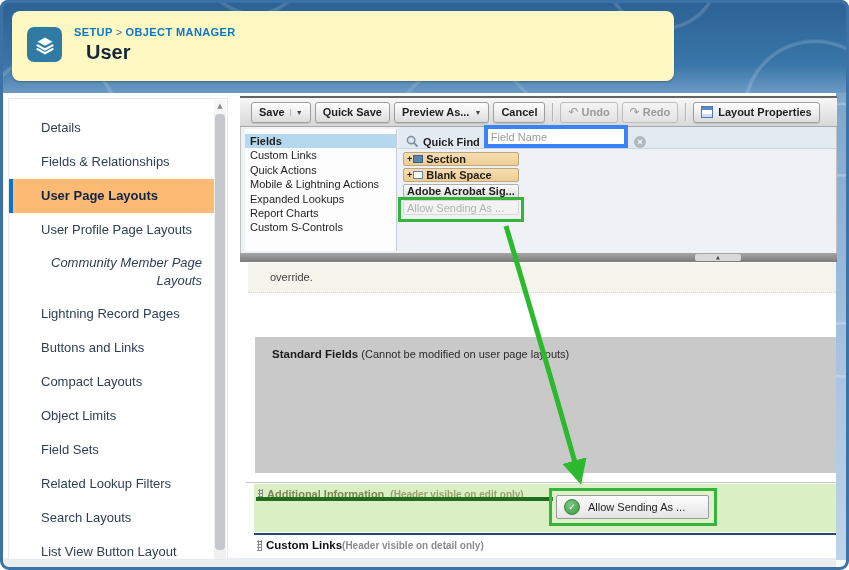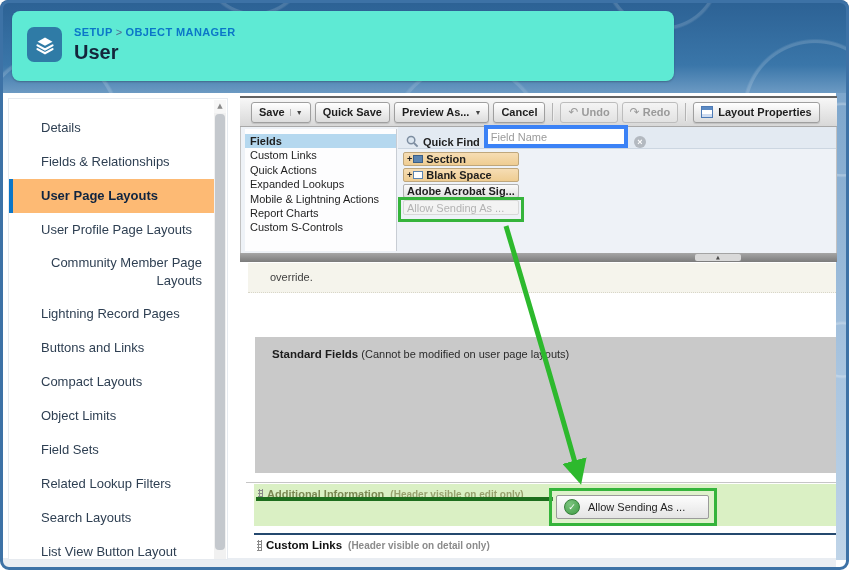--- a/index.html
+++ b/index.html
@@ -16,38 +16,38 @@
       radial-gradient(circle 60px at 78% -30%, transparent 54px, rgba(255,255,255,.15) 55px 57px, transparent 59px),
       radial-gradient(circle 75px at 96% 120%, transparent 68px, rgba(255,255,255,.16) 69px 71px, transparent 73px),
       linear-gradient(180deg,#2c6194 0%,#3a76a9 70%,#6c9ac3 100%);}
   .right-strip{position:absolute;left:836px;top:93px;width:13px;height:467px;
     background:
       radial-gradient(circle 40px at 50% 10%, transparent 34px, rgba(255,255,255,.25) 35px 36px, transparent 38px),
       radial-gradient(circle 30px at 50% 55%, transparent 25px, rgba(255,255,255,.25) 26px 27px, transparent 29px),
       linear-gradient(180deg,#7da6cc 0%,#a9c5e0 60%,#bfd4e8 100%);}
   .bottom-strip{position:absolute;left:3px;top:558px;width:833px;height:9px;background:#e9edf2;}
   
-  .hcard{position:absolute;left:12px;top:11px;width:662px;height:70px;background:#5eead4;
+  .hcard{position:absolute;left:12px;top:11px;width:662px;height:70px;background:#fef9c3;
          border-radius:8px;box-shadow:0 1px 2px rgba(0,0,0,.25);}
   .obj-icon{position:absolute;left:15px;top:16px;width:35px;height:35px;border-radius:7px;
             background:#2f7ba6;display:flex;align-items:center;justify-content:center;}
   .crumbs{position:absolute;left:62px;top:15px;font-size:11px;font-weight:bold;
           letter-spacing:.4px;color:#0b76c8;}
   .crumbs .gt{color:#54698d;font-weight:normal;padding:0 3px;}
   .crumbs a{color:#0b76c8;text-decoration:none;cursor:pointer;}
-  .htitle{position:absolute;left:62px;top:30px;font-size:20px;font-weight:bold;color:#14263c;}
+  .htitle{position:absolute;left:74px;top:30px;font-size:20px;font-weight:bold;color:#14263c;}
   
   .sidebar{position:absolute;left:8px;top:98px;width:220px;height:462px;background:#fff;
            border:1px solid #e6eaef;box-sizing:border-box;}
   .sb-list{position:absolute;left:0;top:12px;width:207px;}
   .sb-item{height:34px;display:flex;align-items:center;padding-left:32px;padding-right:14px;
            font-size:13px;color:#2e3f52;cursor:pointer;box-sizing:border-box;line-height:1.4;text-align:right;}
   .sb-item.sel{background:#fdba74;border-left:4px solid #0b76c8;padding-left:28px;
                font-weight:bold;color:#0f2440;}
-  .sb-item.tall{height:50px;}
+  .sb-item.tall{height:50px;font-style:italic;}
   .sb-scroll{position:absolute;right:1px;top:1px;width:12px;height:459px;background:#f1f1f1;}
   .sb-scroll .arrow{height:13px;background:#f7f7f7;color:#8a8a8a;font-size:7px;text-align:center;
                     line-height:13px;font-family:"DejaVu Sans",sans-serif;}
   .sb-thumb{position:absolute;left:1px;top:14px;width:10px;height:436px;background:#c4c8cd;border-radius:4px;}
   
   .toolbar{position:absolute;left:240px;top:96px;width:597px;height:31px;box-sizing:border-box;
            border-top:2px solid #636363;border-bottom:1px solid #a8a8a8;
            background:linear-gradient(180deg,#f7f7f7,#d8d8d8);
            display:flex;align-items:center;padding-left:11px;gap:4px;}
   .btn{display:inline-flex;align-items:center;height:19px;padding:0 7px;border:1px solid #9f9f9f;
@@ -98,40 +98,40 @@
               font-family:"DejaVu Sans",sans-serif;cursor:pointer;}
   
   .override{position:absolute;left:248px;top:263px;width:588px;height:30px;background:#f5f4ec;
             border-bottom:1px dotted #d8d6c8;font-size:11px;color:#3f3f3f;
             padding:8px 0 0 22px;box-sizing:border-box;}
   .user-detail{position:absolute;left:262px;top:305px;font-size:12.5px;font-weight:normal;color:#ec4899;margin-top:32px;}
   .std-box{position:absolute;left:255px;top:337px;width:581px;height:136px;background:#c9c9c9;}
   .std-text{position:absolute;left:17px;top:11px;font-size:11px;color:#2b2b2b;}
   .std-text b{font-size:11.5px;color:#1c1c1c;}
   .pre-line{position:absolute;left:246px;top:482px;width:590px;height:1px;background:#c6c6c6;}
-  .green-sec{position:absolute;left:254px;top:484px;width:582px;height:42px;background:#daf0c4;}
+  .green-sec{position:absolute;left:254px;top:484px;width:582px;height:48px;background:#daf0c4;}
   .drag-dots{display:inline-block;width:5px;height:11px;margin-right:4px;
              background-image:radial-gradient(circle,#8a8a8a 1px,transparent 1.1px);
              background-size:3px 3px;vertical-align:middle;cursor:grab;}
   .gs-head{position:absolute;left:4px;top:4px;display:flex;align-items:center;}
   .gs-title{font-size:11px;font-weight:bold;color:#7a8752;}
   .gs-note{font-size:10px;font-weight:bold;color:#97a06e;margin-left:6px;}
   .drop-line{position:absolute;left:2px;top:13px;width:297px;height:4px;background:#1d6e1d;}
   .drop-wrap{position:absolute;left:295px;top:4px;width:168px;height:38px;border:3px solid #35b43b;
              box-sizing:border-box;background:rgba(255,255,255,.15);}
   .drop-item{position:absolute;left:4px;top:4px;width:153px;height:24px;box-sizing:border-box;
              border:1px solid #9b9b9b;border-radius:2px;display:flex;align-items:center;
              background:linear-gradient(180deg,#fdfdfd,#e4e4e4);font-size:11px;color:#1f1f1f;cursor:grab;}
   .chk{width:14px;height:14px;border-radius:50%;background:radial-gradient(circle at 35% 30%,#7cc47f,#3f9c45);
        border:1px solid #35803a;color:#fff;font-size:9px;line-height:14px;text-align:center;
        margin:0 8px 0 7px;font-family:"DejaVu Sans",sans-serif;}
   .navy-line{position:absolute;left:254px;top:533px;width:582px;height:2px;background:#24486e;}
   .cl-row{position:absolute;left:257px;top:539px;display:flex;align-items:center;}
   .cl-title{font-size:11.5px;font-weight:bold;color:#101010;}
-  .cl-note{font-size:10px;font-weight:bold;color:#8b8b8b;margin-left:6px;}
+  .cl-note{font-size:10px;font-weight:bold;color:#8b8b8b;}
   svg.overlay{position:absolute;left:0;top:0;z-index:40;pointer-events:none;}
   .mag{margin-top:1px;}
 </style>
 </head>
 <body>
 
 <div id="app">
 
   <div class="band"></div>
   <div class="right-strip"></div>
@@ -202,22 +202,22 @@
       <span class="lp-icon"></span>
       <span>Layout Properties</span>
     </div>
   </div>
 
   <div class="palette">
     <div class="pal-left">
         <div class="cat sel">Fields</div>
         <div class="cat">Custom Links</div>
         <div class="cat">Quick Actions</div>
+        <div class="cat">Mobile &amp; Lightning Actions</div>
         <div class="cat">Expanded Lookups</div>
-        <div class="cat">Mobile &amp; Lightning Actions</div>
         <div class="cat">Report Charts</div>
         <div class="cat">Custom S-Controls</div>
       </div>
     <div class="qf-row">
       <svg class="mag" width="13" height="13" viewBox="0 0 14 14">
         <circle cx="5.5" cy="5.5" r="4" fill="#dce6f0" stroke="#7d8 da0" stroke-width="1.6"></circle>
         <circle cx="5.5" cy="5.5" r="4" fill="none" stroke="#7d8da0" stroke-width="1.6"></circle>
         <line x1="8.6" y1="8.6" x2="12.5" y2="12.5" stroke="#7d8da0" stroke-width="2"></line>
       </svg>
       <span class="qf-label">Quick Find</span>

